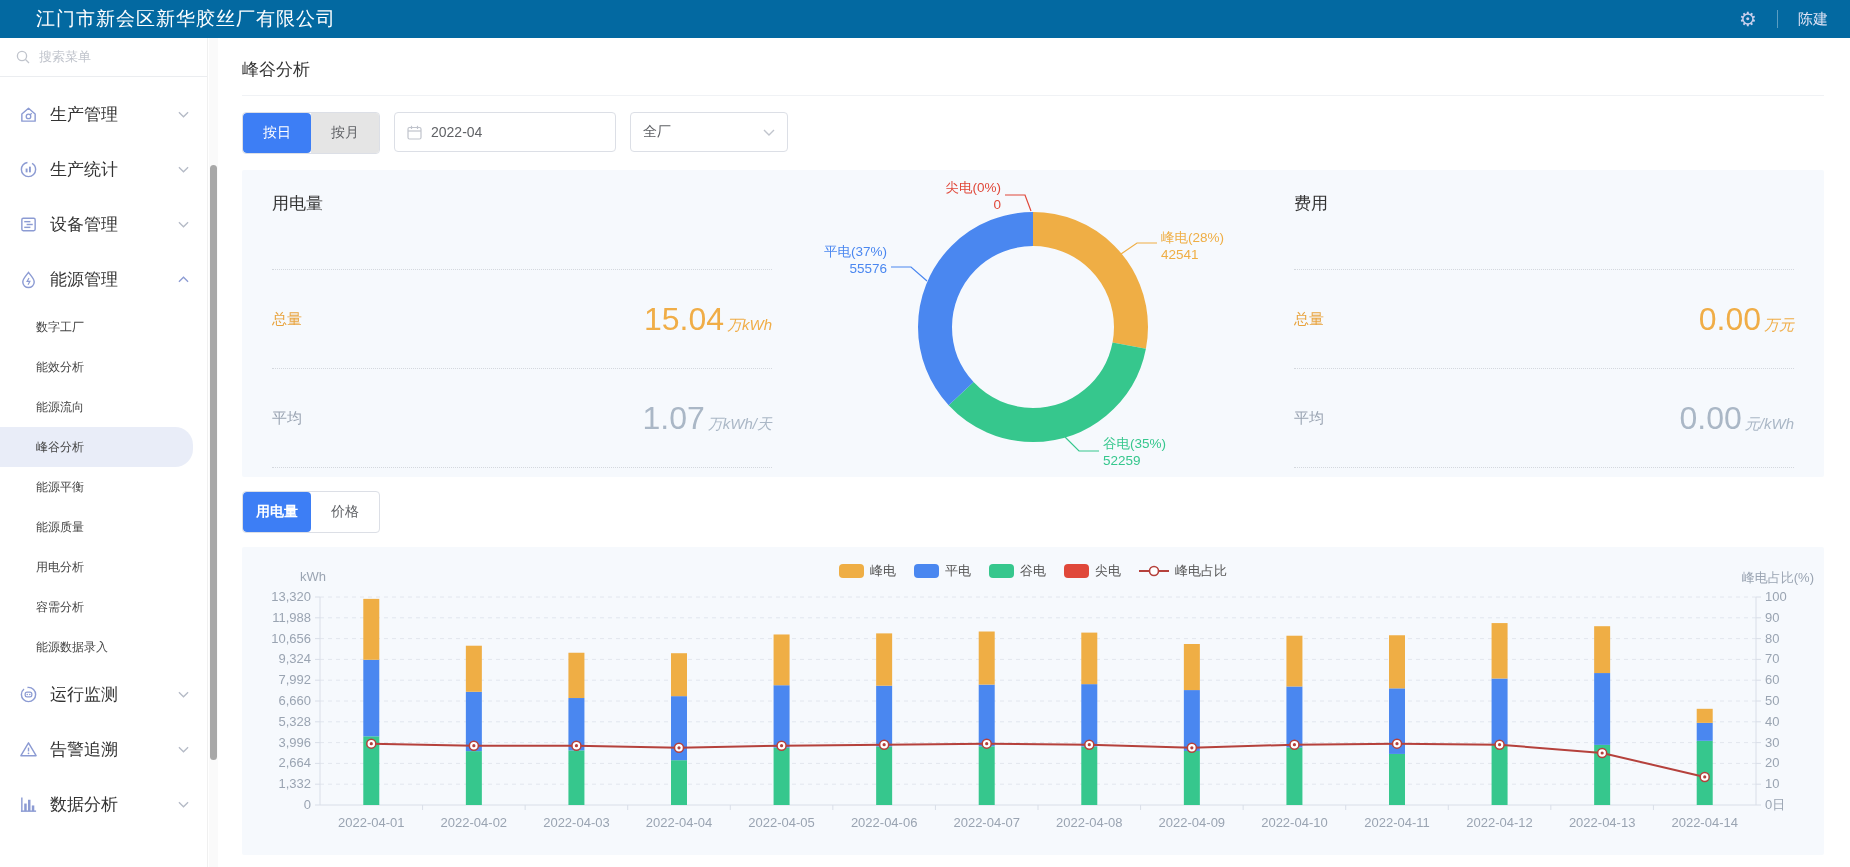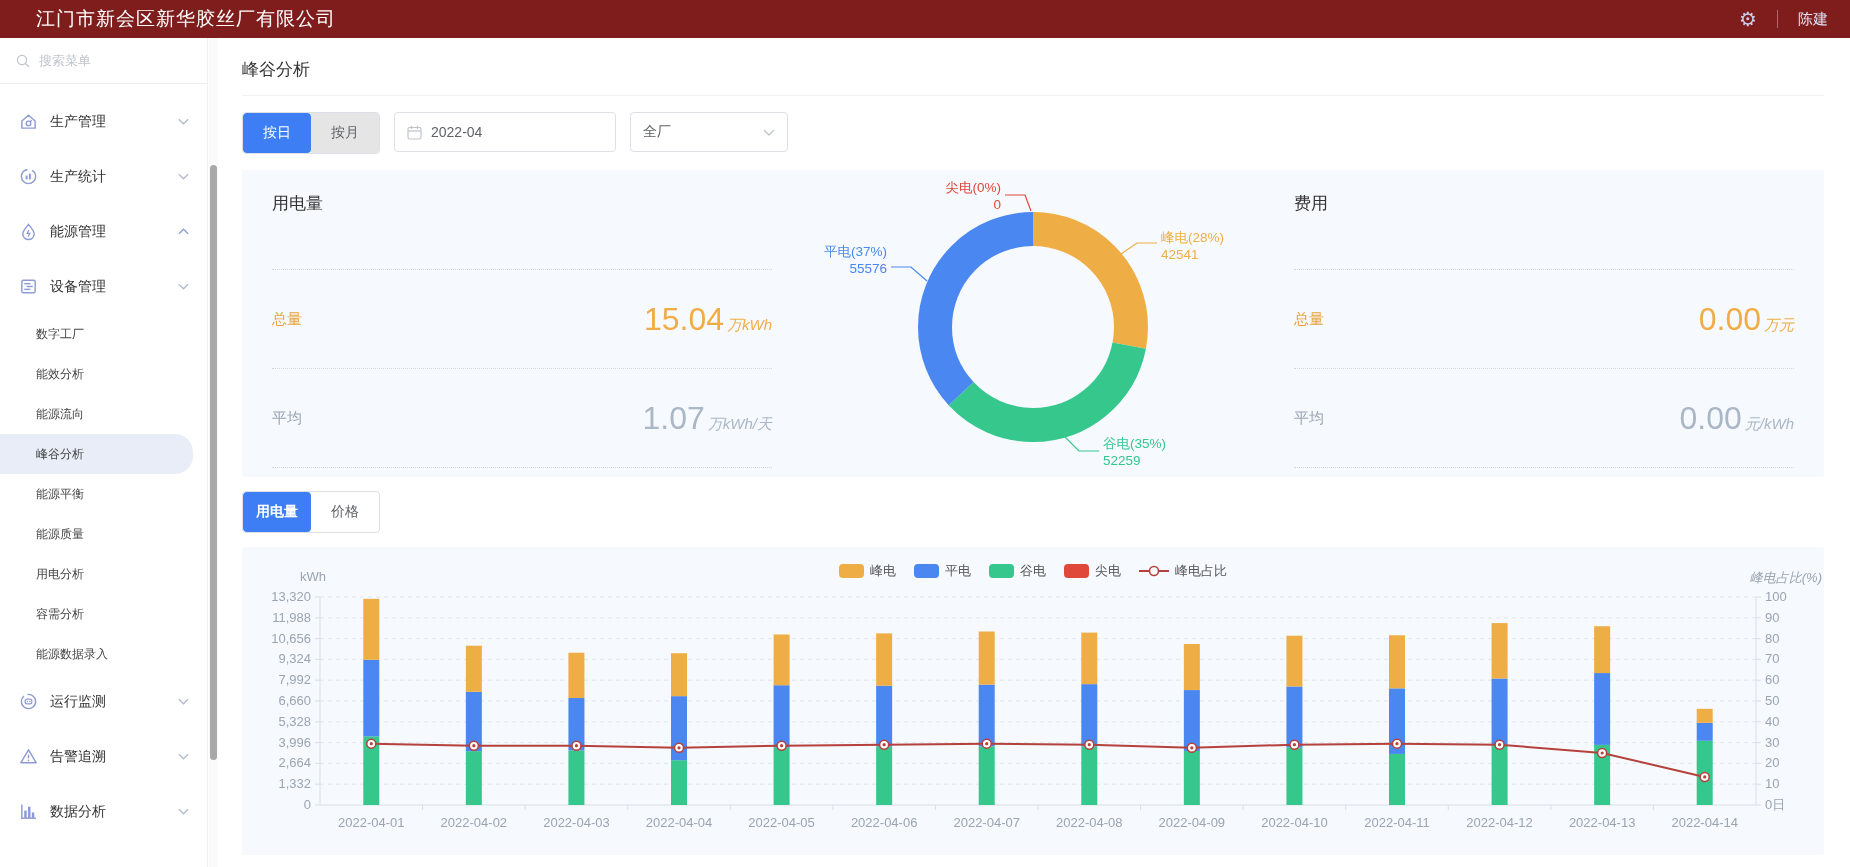--- a/index.html
+++ b/index.html
@@ -1,36 +1,36 @@
 <!DOCTYPE html>
 <html><head>
 <meta charset="utf-8">
 <style>
   * { margin:0; padding:0; box-sizing:border-box; }
   html,body { width:1850px; height:867px; overflow:hidden; background:#fff;
     font-family:"Liberation Sans","DejaVu Sans",sans-serif; }
 
   
-  .topbar { height:38px; background:#7f1d1d; color:#fff; display:flex; align-items:center; padding:0 22px; }
+  .topbar { height:38px; background:#0369a1; color:#fff; display:flex; align-items:center; padding:0 22px; }
   .topbar-title { font-size:19px; letter-spacing:1px; margin-left:14px; font-weight:400; }
   .topbar-right { margin-left:auto; display:flex; align-items:center; }
   .gear { font-size:20px; color:#c9cfec; line-height:1; cursor:pointer; }
   .topbar-divider { width:1px; height:18px; background:rgba(255,255,255,.35); margin:0 20px; }
   .topbar-user { font-size:15px; color:#dfe3f5; }
 
   
   .container { display:flex; height:829px; }
 
   
   .sidebar { width:208px; background:#fff; border-right:1px solid #f0f0f0; overflow:hidden; }
-  .search-row { height:46px; display:flex; align-items:center; padding:0 16px; border-bottom:1px solid #ebedf0; }
+  .search-row { height:39px; display:flex; align-items:center; padding:0 16px; border-bottom:1px solid #ebedf0; }
   .search-row svg { flex:0 0 auto; }
   .search-placeholder { color:#c0c4cc; font-size:13px; margin-left:9px; }
   .menu { padding-top:10px; }
-  .menu-item { height:55px; display:flex; align-items:center; padding:0 18px; font-size:14px; color:#333; cursor:pointer; }
+  .menu-item { height:55px; display:flex; align-items:center; padding:0 18px; font-size:17px; color:#333; cursor:pointer; }
   .menu-item .mi-icon { width:20px; height:20px; margin-right:12px; display:flex; align-items:center; justify-content:center; }
   .menu-item .chev { margin-left:auto; display:flex; }
   .sub-item { height:40px; display:flex; align-items:center; padding-left:36px; font-size:12px; color:#444; cursor:pointer; }
   .sub-item.active { background:#e9edf8; border-radius:0 18px 18px 0; margin-right:14px; }
 
   
   .main { flex:1; position:relative; background:#fff; padding:0 26px 0 34px; overflow:hidden; }
   .vscroll { position:absolute; left:1px; top:0; width:9px; height:100%; background:#fafafa; }
   .vscroll-thumb { position:absolute; left:1px; top:127px; width:7px; height:595px; background:#a8a8a8; border-radius:4px; }
 
@@ -72,21 +72,21 @@
   .tab.active { background:#3d7ef5; color:#fff; font-weight:700; border-radius:4px; }
 
   
   .panel2 { background:#f6f9fd; border-radius:2px; height:308px; padding:14px 20px 0; position:relative; }
   .legend-row { display:flex; justify-content:center; align-items:center; height:20px; }
   .legend-item { display:flex; align-items:center; margin:0 9px; cursor:pointer; }
   .legend-swatch { width:25px; height:14px; border-radius:4px; margin-right:6px; }
   .legend-label { font-size:13px; color:#555; }
   .axis-name { position:absolute; top:22px; font-size:13px; color:#9aa4b2; }
   .axis-name-left { left:58px; }
-  .axis-name-right { right:2px;font-style:italic; }
+  .axis-name-right { right:10px; }
 </style>
 </head>
 <body>
 
 <div class="topbar">
   <span class="topbar-title">江门市新会区新华胶丝厂有限公司</span>
   <div class="topbar-right">
     <span class="gear">⚙</span>
     <span class="topbar-divider"></span>
     <span class="topbar-user">陈建</span>
@@ -130,44 +130,44 @@
           <span>生产统计</span>
           <span class="chev">
             <svg width="11" height="7" viewBox="0 0 12 7">
               <polyline points="1,1 6,6 11,1" fill="none" stroke="#b4bac6" stroke-width="1.4"></polyline>
             </svg>
           </span>
         </div>
         <div class="menu-item">
           <span class="mi-icon">
             <svg width="19" height="19" viewBox="0 0 20 20">
-              <path d="M10 2.5 C13 6.5 16 9.5 16 12.5 A6 6 0 0 1 4 12.5 C4 9.5 7 6.5 10 2.5 Z" fill="none" stroke="#8c9bd3" stroke-width="1.5"></path>
-              <path d="M10.5 8.5 8.5 12 h3 l-2 3.5" fill="none" stroke="#8c9bd3" stroke-width="1.2"></path>
-            </svg>
-          </span>
-          <span>能源管理</span>
-          <span class="chev">
-            <svg width="11" height="7" viewBox="0 0 12 7">
-              <polyline points="1,6 6,1 11,6" fill="none" stroke="#8c9bd3" stroke-width="1.4"></polyline>
-            </svg>
-          </span>
-        </div>
-        <div class="menu-item">
-          <span class="mi-icon">
-            <svg width="19" height="19" viewBox="0 0 20 20">
               <rect x="3" y="3.5" width="14" height="13" rx="1.5" fill="none" stroke="#8c9bd3" stroke-width="1.5"></rect>
               <line x1="5.5" y1="7" x2="12" y2="7" stroke="#8c9bd3" stroke-width="1.5"></line>
               <line x1="8" y1="10" x2="14.5" y2="10" stroke="#8c9bd3" stroke-width="1.5"></line>
               <line x1="5.5" y1="13" x2="12" y2="13" stroke="#8c9bd3" stroke-width="1.5"></line>
             </svg>
           </span>
           <span>设备管理</span>
           <span class="chev">
             <svg width="11" height="7" viewBox="0 0 12 7">
               <polyline points="1,1 6,6 11,1" fill="none" stroke="#b4bac6" stroke-width="1.4"></polyline>
+            </svg>
+          </span>
+        </div>
+        <div class="menu-item">
+          <span class="mi-icon">
+            <svg width="19" height="19" viewBox="0 0 20 20">
+              <path d="M10 2.5 C13 6.5 16 9.5 16 12.5 A6 6 0 0 1 4 12.5 C4 9.5 7 6.5 10 2.5 Z" fill="none" stroke="#8c9bd3" stroke-width="1.5"></path>
+              <path d="M10.5 8.5 8.5 12 h3 l-2 3.5" fill="none" stroke="#8c9bd3" stroke-width="1.2"></path>
+            </svg>
+          </span>
+          <span>能源管理</span>
+          <span class="chev">
+            <svg width="11" height="7" viewBox="0 0 12 7">
+              <polyline points="1,6 6,1 11,6" fill="none" stroke="#8c9bd3" stroke-width="1.4"></polyline>
             </svg>
           </span>
         </div>
         <div class="sub-item">
           <span>数字工厂</span>
         </div>
         <div class="sub-item">
           <span>能效分析</span>
         </div>
         <div class="sub-item">

